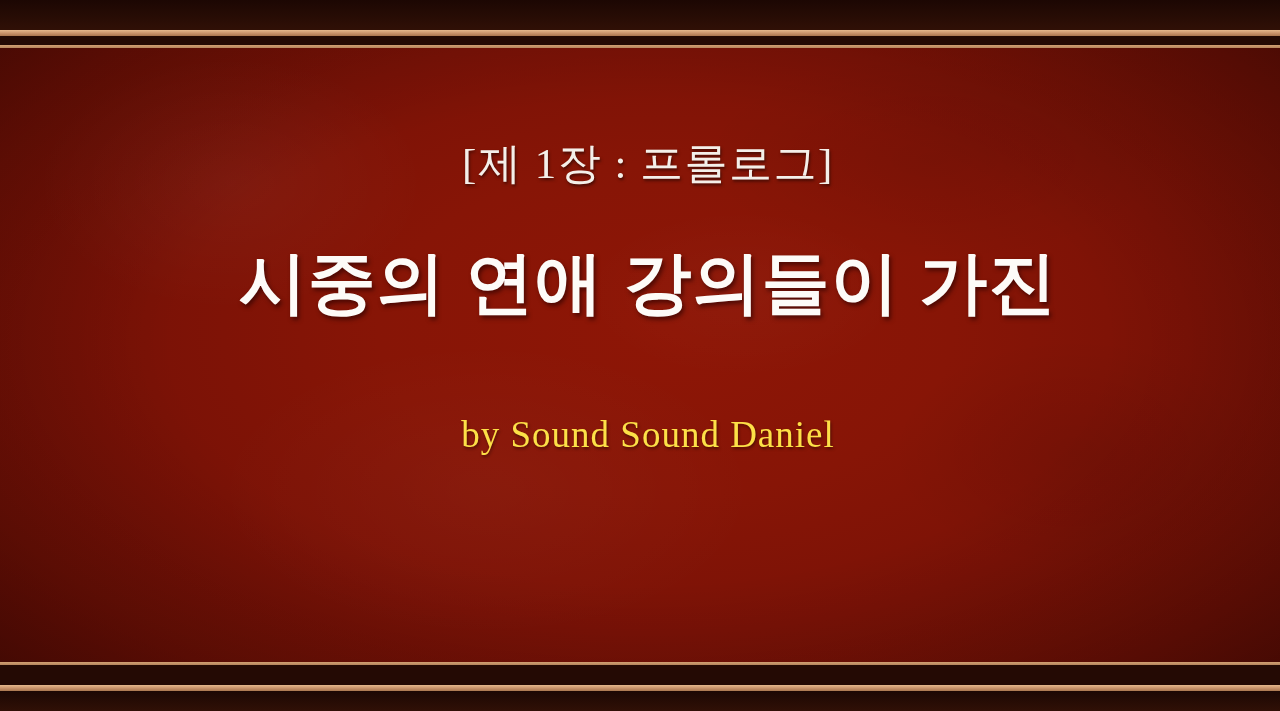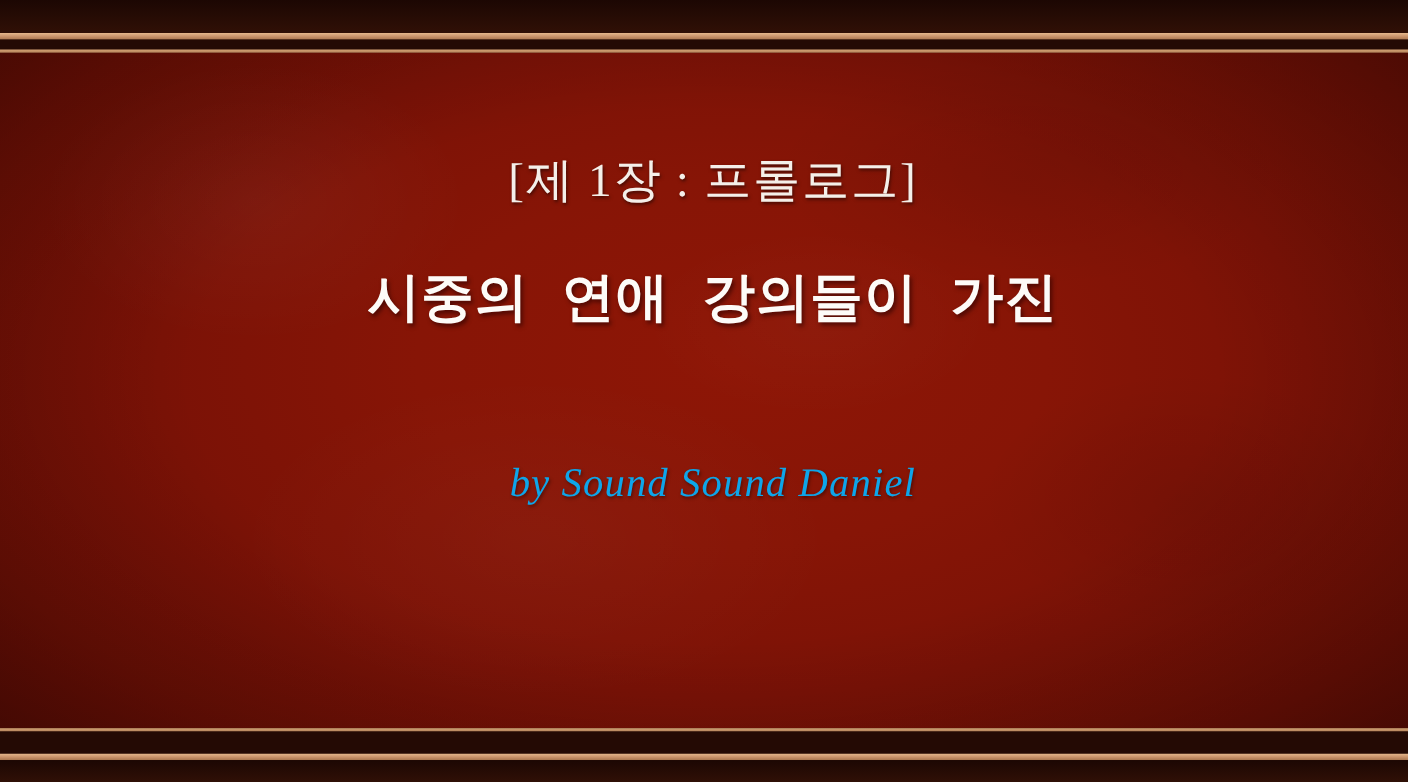--- a/index.html
+++ b/index.html
@@ -128,38 +128,37 @@
     font-family: "Liberation Serif", "DejaVu Serif", serif;
     font-size: 43px;
     font-weight: 400;
     letter-spacing: 1.5px;
     color: #f4efe9;
     text-shadow: 1px 2px 3px rgba(0,0,0,.5);
     white-space: nowrap;
   }
 
   .title-line {
-    font-family: Liberation Mono, monospace;
-    font-size: 48px;
+    font-family: Liberation Sans, sans-serif;
+    font-size: 68px;
     font-weight: 700;
     letter-spacing: 1px;
     color: #fdfbf8;
     text-shadow: 2px 3px 4px rgba(40,2,0,.62);
     white-space: nowrap;
   }
   .title-line-1 { margin-top: 45px; }
   .title-line-2 { margin-top: 38px; }
 
   .byline {
-    margin-top: 116px;
+    margin-top: 84px;
     font-family: "Liberation Serif", "DejaVu Serif", serif;
-    font-style: italic;
     font-size: 37px;
     letter-spacing: 1px;
-    color: #0ea5e9;
+    color: #fde047;
     text-shadow: 1px 2px 3px rgba(0,0,0,.42);
     white-space: nowrap;
   }
 </style>
 </head>
 <body>
 
 <div id="slide">
 
   <div class="frame-band frame-top">

